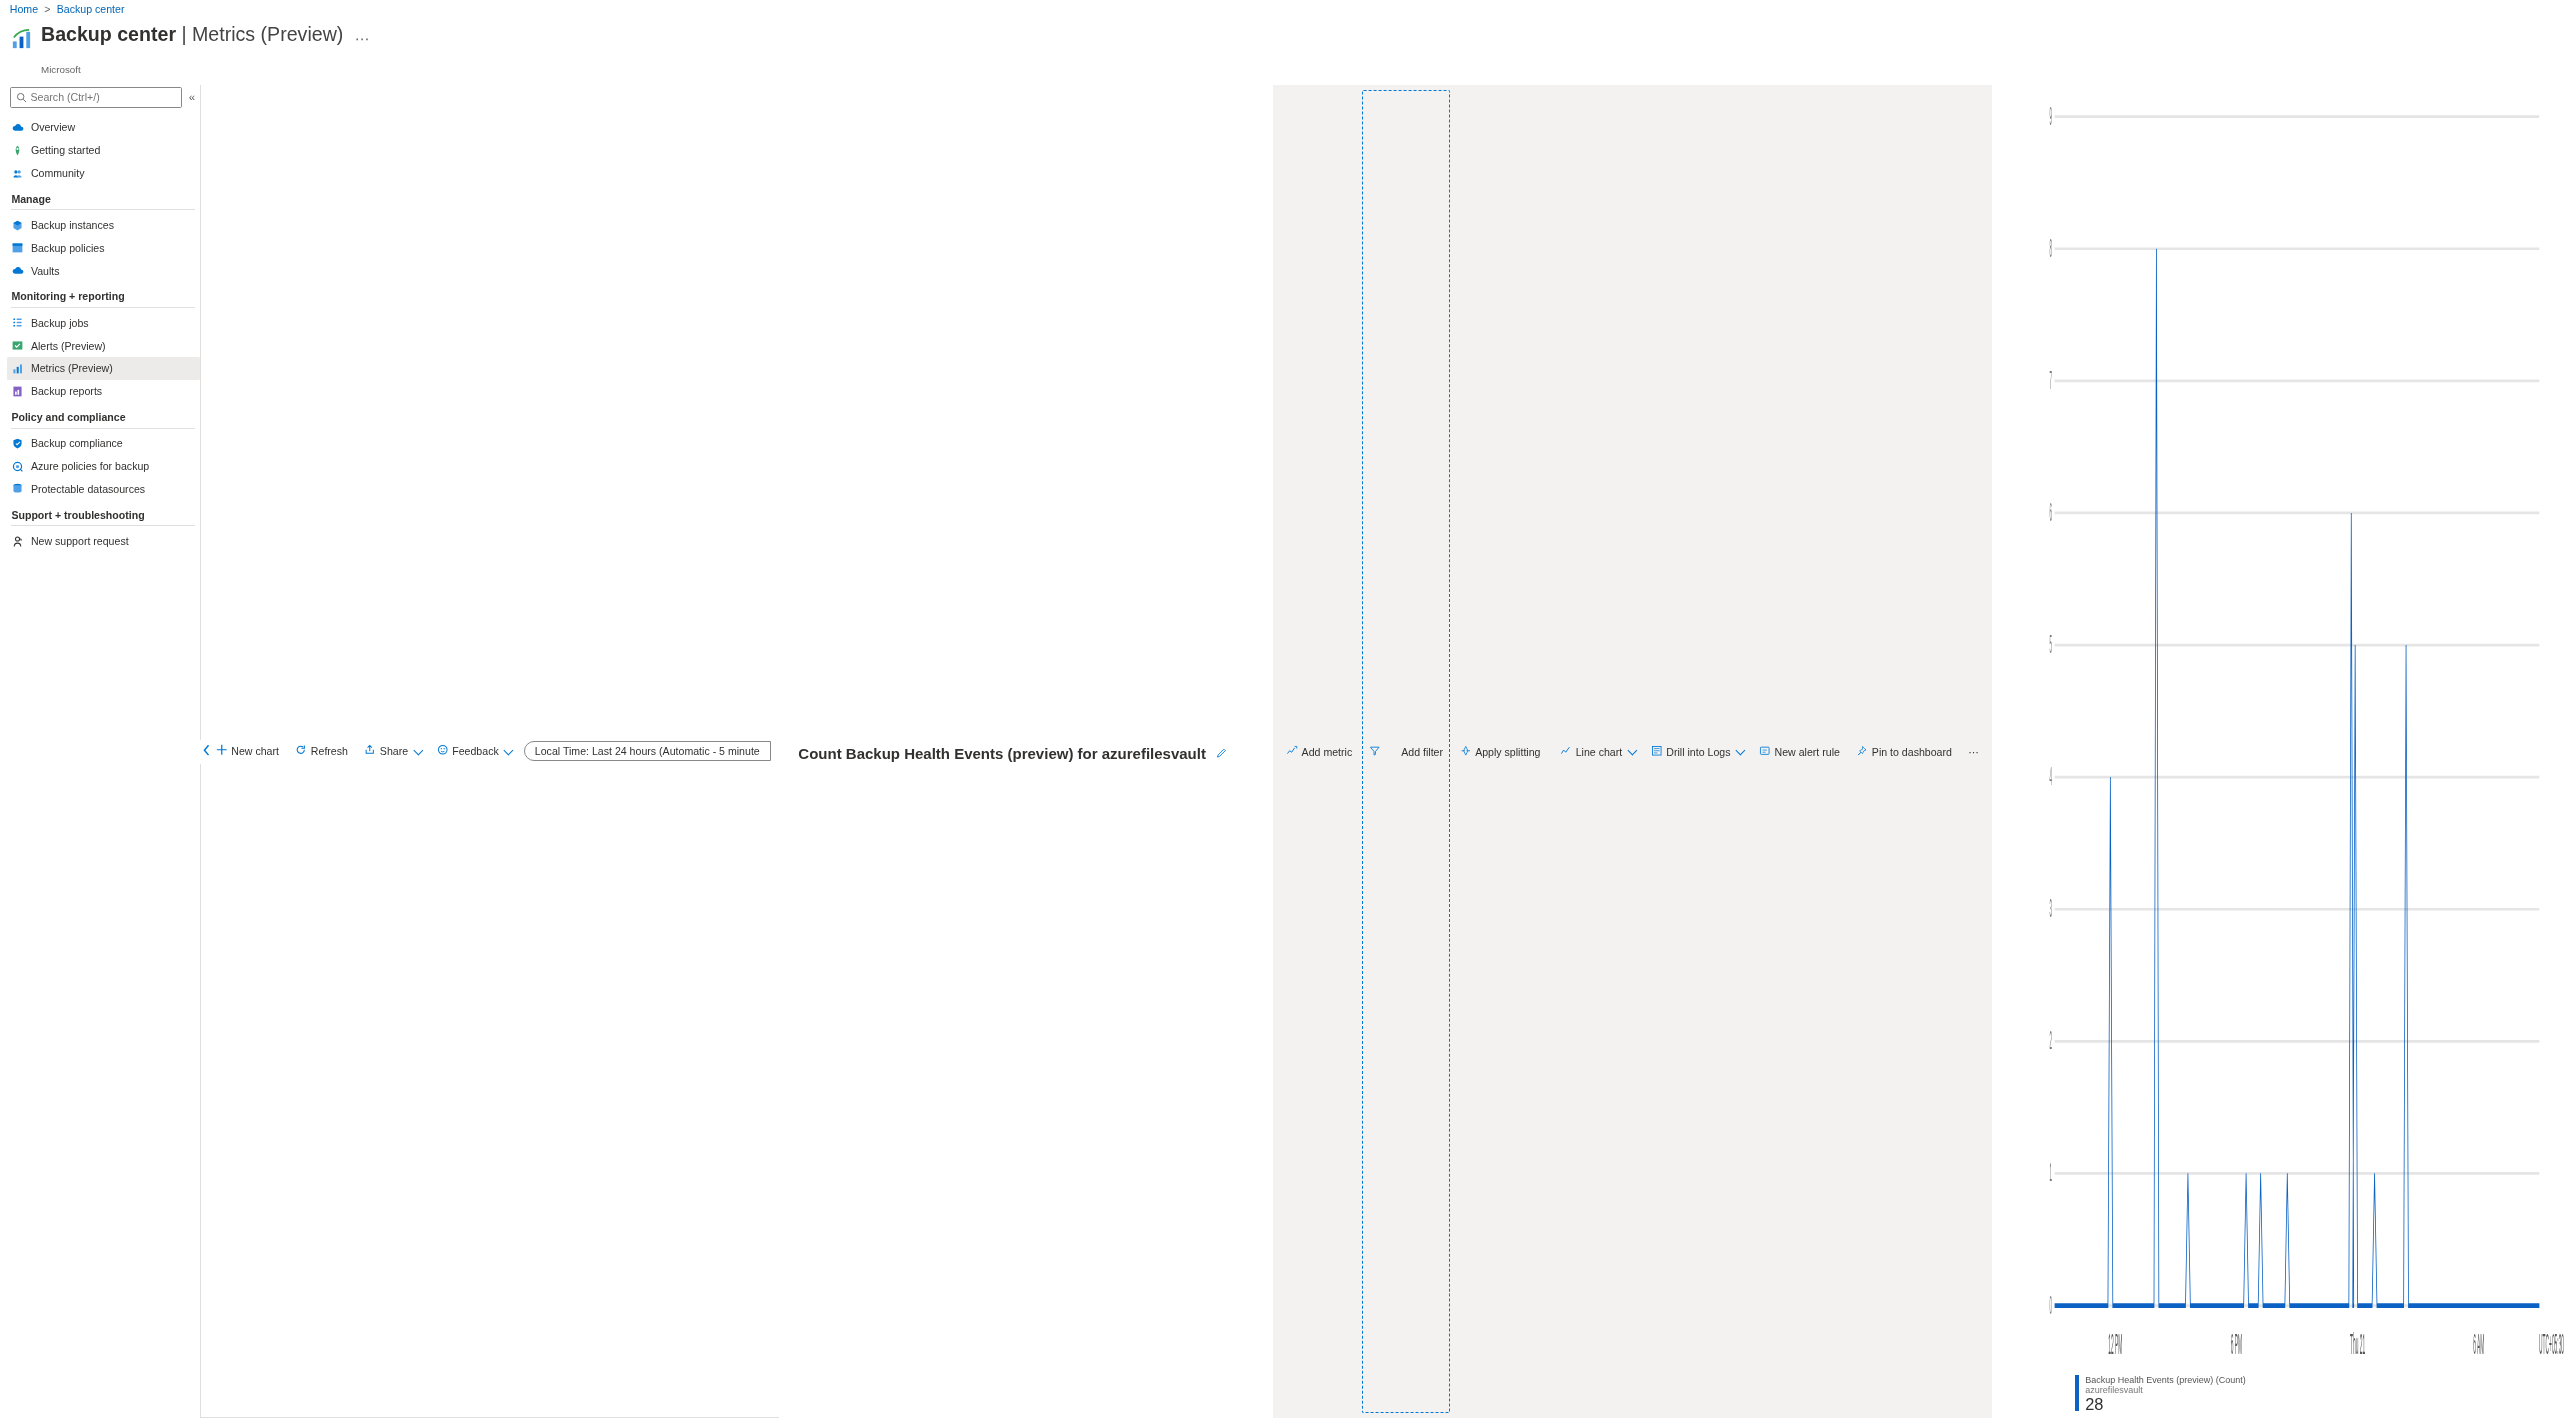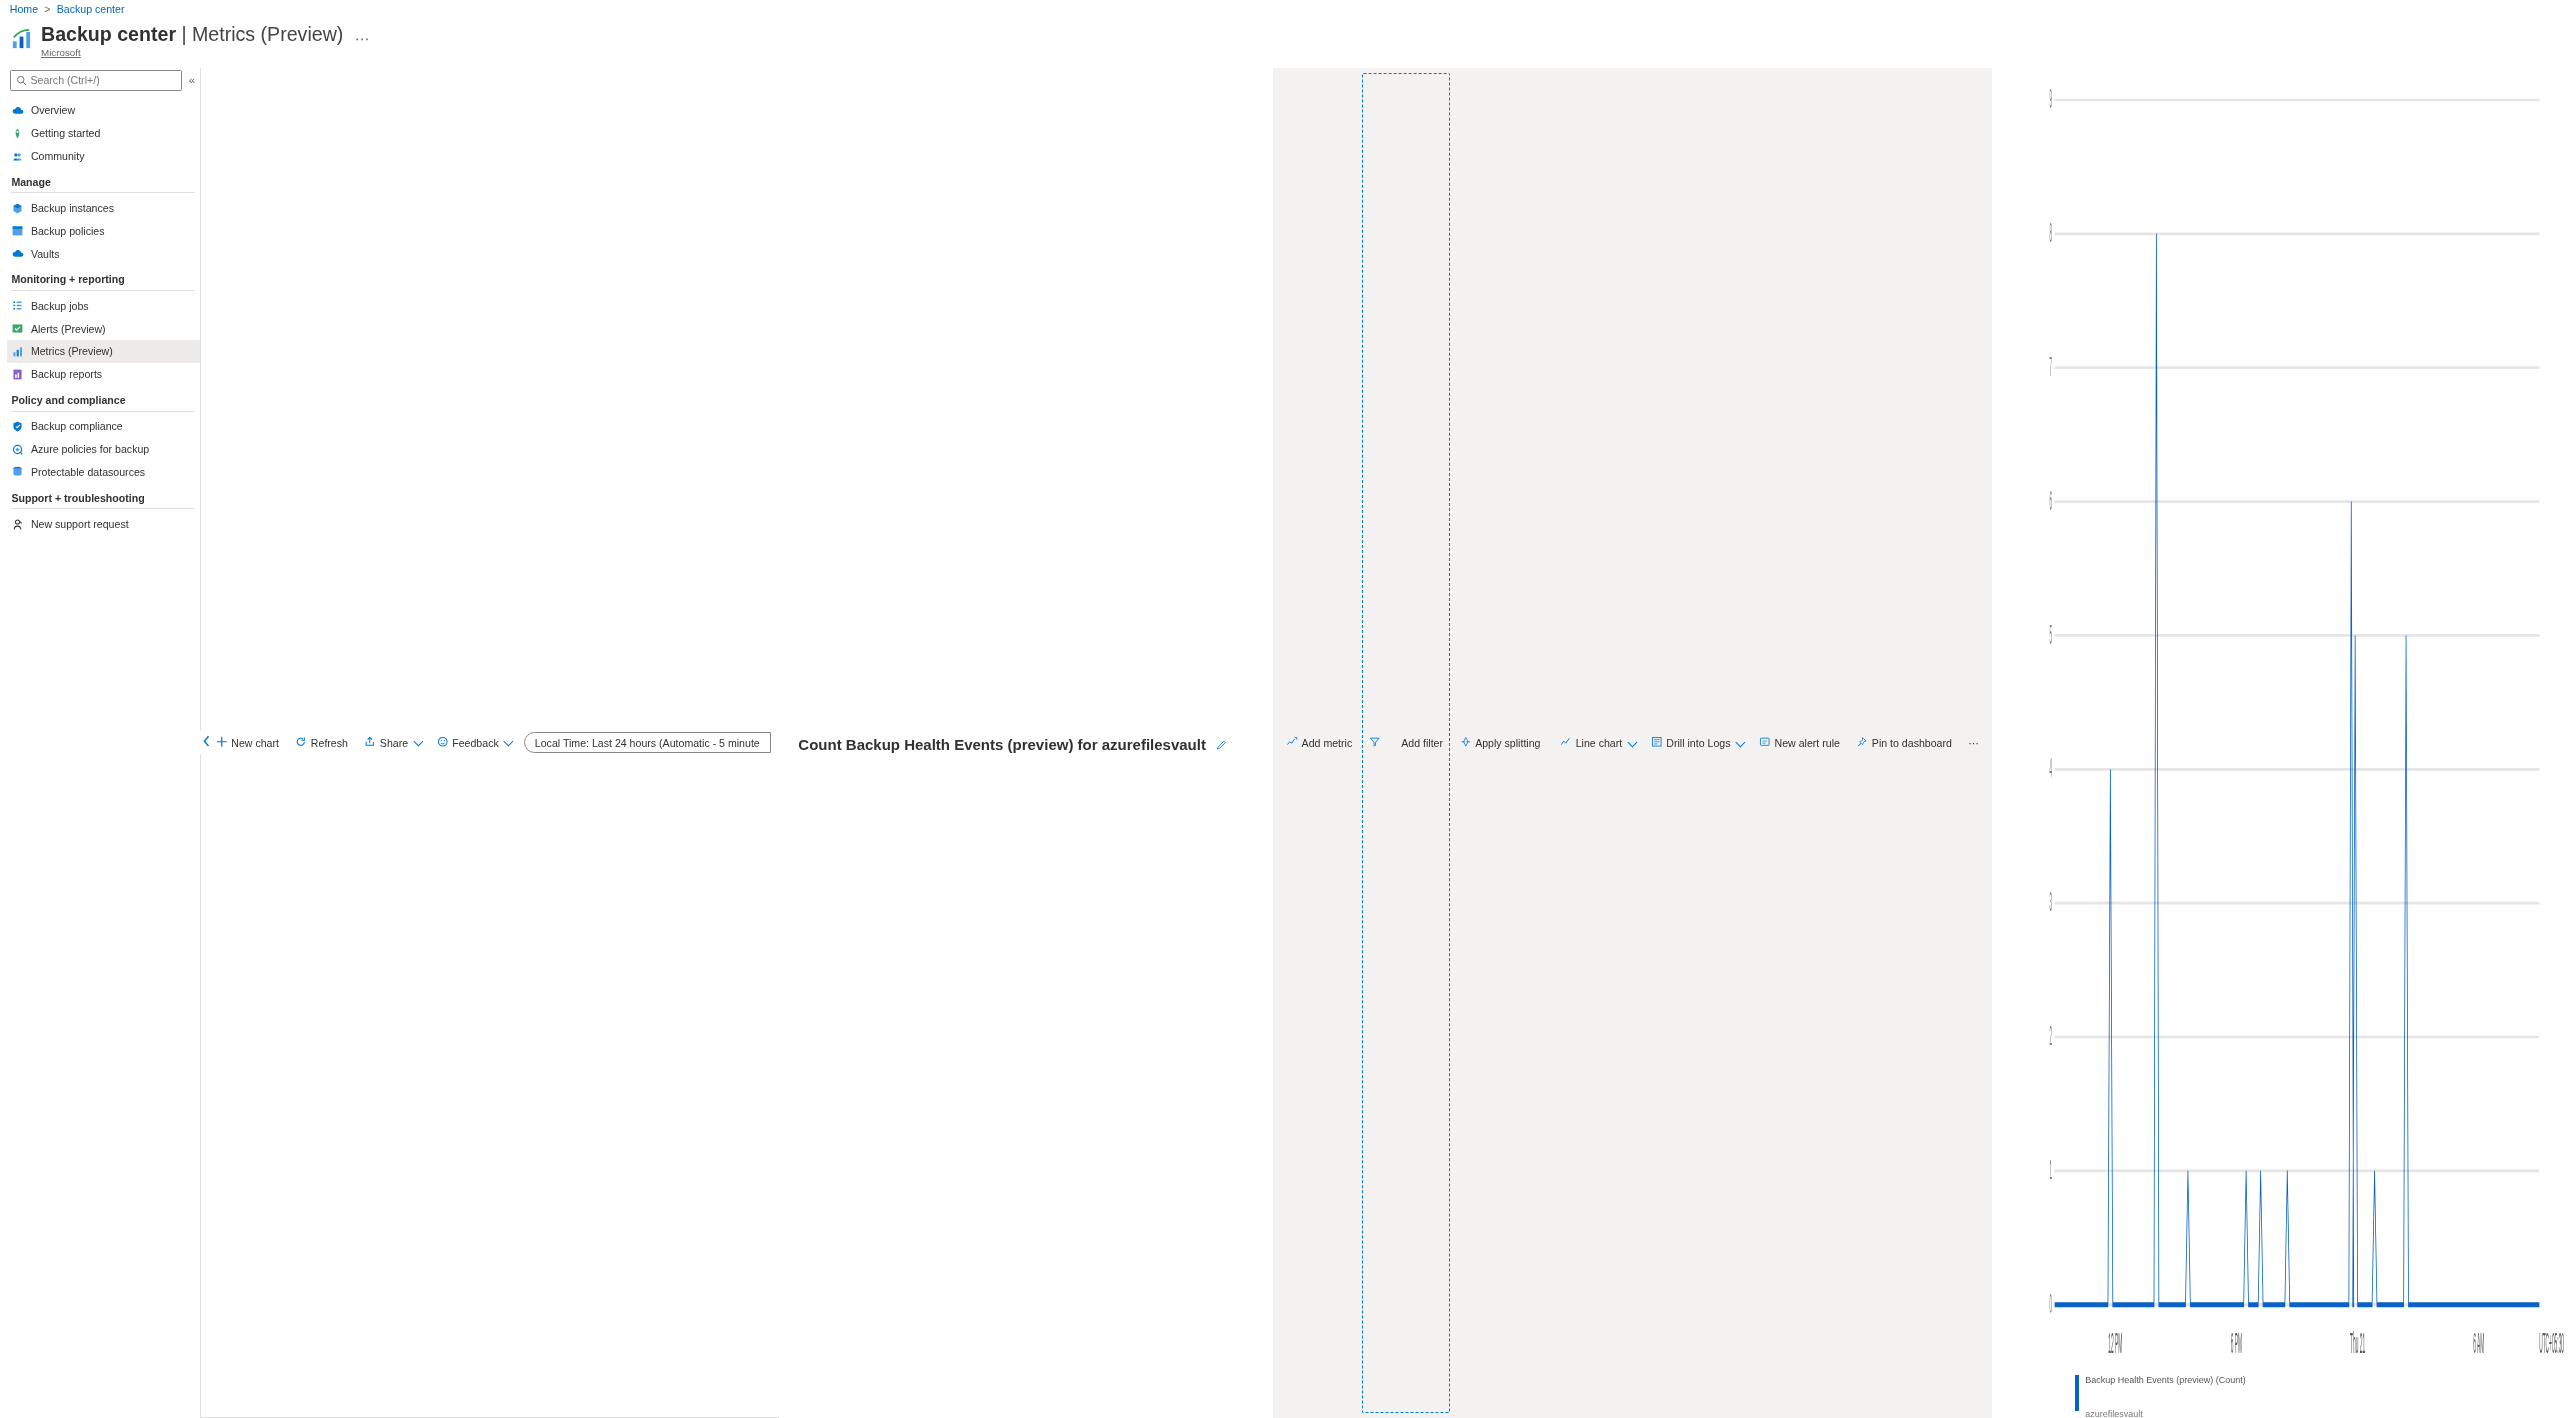--- a/index.html
+++ b/index.html
@@ -9,21 +9,21 @@
   
   .crumbs { padding: 3.3px 9.8px; font-size: 10.6px; }
   .crumbs a { color: #0066b8; text-decoration: none; }
   .crumbs .sep { color: #666; margin: 0 3.3px; }
 
   
   .header { display: flex; align-items: flex-start; padding: 4.9px 9.8px 9.8px 9.8px; }
   .header .hicon { width: 23px; height: 23px; margin-right: 8.2px; margin-top: 4.9px; }
   .header .titles .t1 { font-size: 19.6px; font-weight: 600; }
   .header .titles .t1 .light { font-weight: 400; color: #444; }
-  .header .titles .sub { font-size: 9.8px; color: #666; margin-top: 1px; text-decoration: underline; }
+  .header .titles .sub { font-size: 9.8px; color: #666; margin-top: 18px; }
   .header .more { margin-left: 11.5px; color: #666; cursor: pointer; padding-top: 6.5px; font-size: 14.7px; }
 
   
   .body { flex: 1; display: flex; min-height: 0; }
   .side { width: 200px; border-right: 0; padding: 0 0 0 6.5px; }
   .searchwrap { display: flex; align-items: center; gap: 4.9px; padding: 1.6px 3.3px 8.2px 3.3px; }
   .searchbox { flex: 1; display: flex; align-items: center; border: 0.8px solid #8a8886; border-radius: 1.6px; height: 21px; padding: 0 4.9px; color: #666; }
   .searchbox svg { margin-right: 3.3px; flex: none; }
   .searchbox input { border: none; outline: none; font-size: 10.6px; width: 100%; background: transparent; }
   .collapse-btn { color: #605e5c; font-size: 11.5px; cursor: pointer; padding: 1.6px; }
@@ -55,21 +55,21 @@
   .metric-chiprow { padding: 6.5px 19.6px 3.3px 19.6px; }
   .chip { display: inline-flex; align-items: center; gap: 4.9px; border: 0.8px solid #8a8886; border-radius: 11.5px; padding: 2.5px 6.5px 2.5px 4.9px; font-size: 10.6px; cursor: pointer; }
   .chip .xbtn { width: 11.5px; height: 11.5px; border-radius: 50%; background: #797775; color: #fff; display: inline-flex; align-items: center; justify-content: center; font-size: 7.4px; cursor: pointer; }
 
   
   .chartwrap { flex: 1; margin: 4.9px 9.8px 3.3px 19.6px; position: relative; min-height: 0; }
   .chart-svg { width: 100%; height: calc(100% - 45px); }
   .legendrow { display: flex; align-items: flex-start; gap: 6.5px; padding: 3.3px 4.9px 6.5px 38px; }
   .legend-bar { width: 3.3px; height: 36px; background: #0b62c4; }
   .legend-txt .l1 { font-size: 9px; color: #555; }
-  .legend-txt .l2 { font-size: 9px; color: #777; margin-top: 24px; }
+  .legend-txt .l2 { font-size: 9px; color: #777; }
   .legend-txt .l3 { font-size: 16.4px; font-weight: 400; }
 
   .chevron-down { display: inline-block; width: 6.5px; height: 6.5px; border-right: 1px solid currentColor; border-bottom: 1px solid currentColor; transform: rotate(45deg) translateY(-1.6px); margin-left: 1.6px; }
 </style>
 </head>
 <body>
 
 <div class="crumbs">
   <a href="#">Home</a>
   <span class="sep">&gt;</span>

